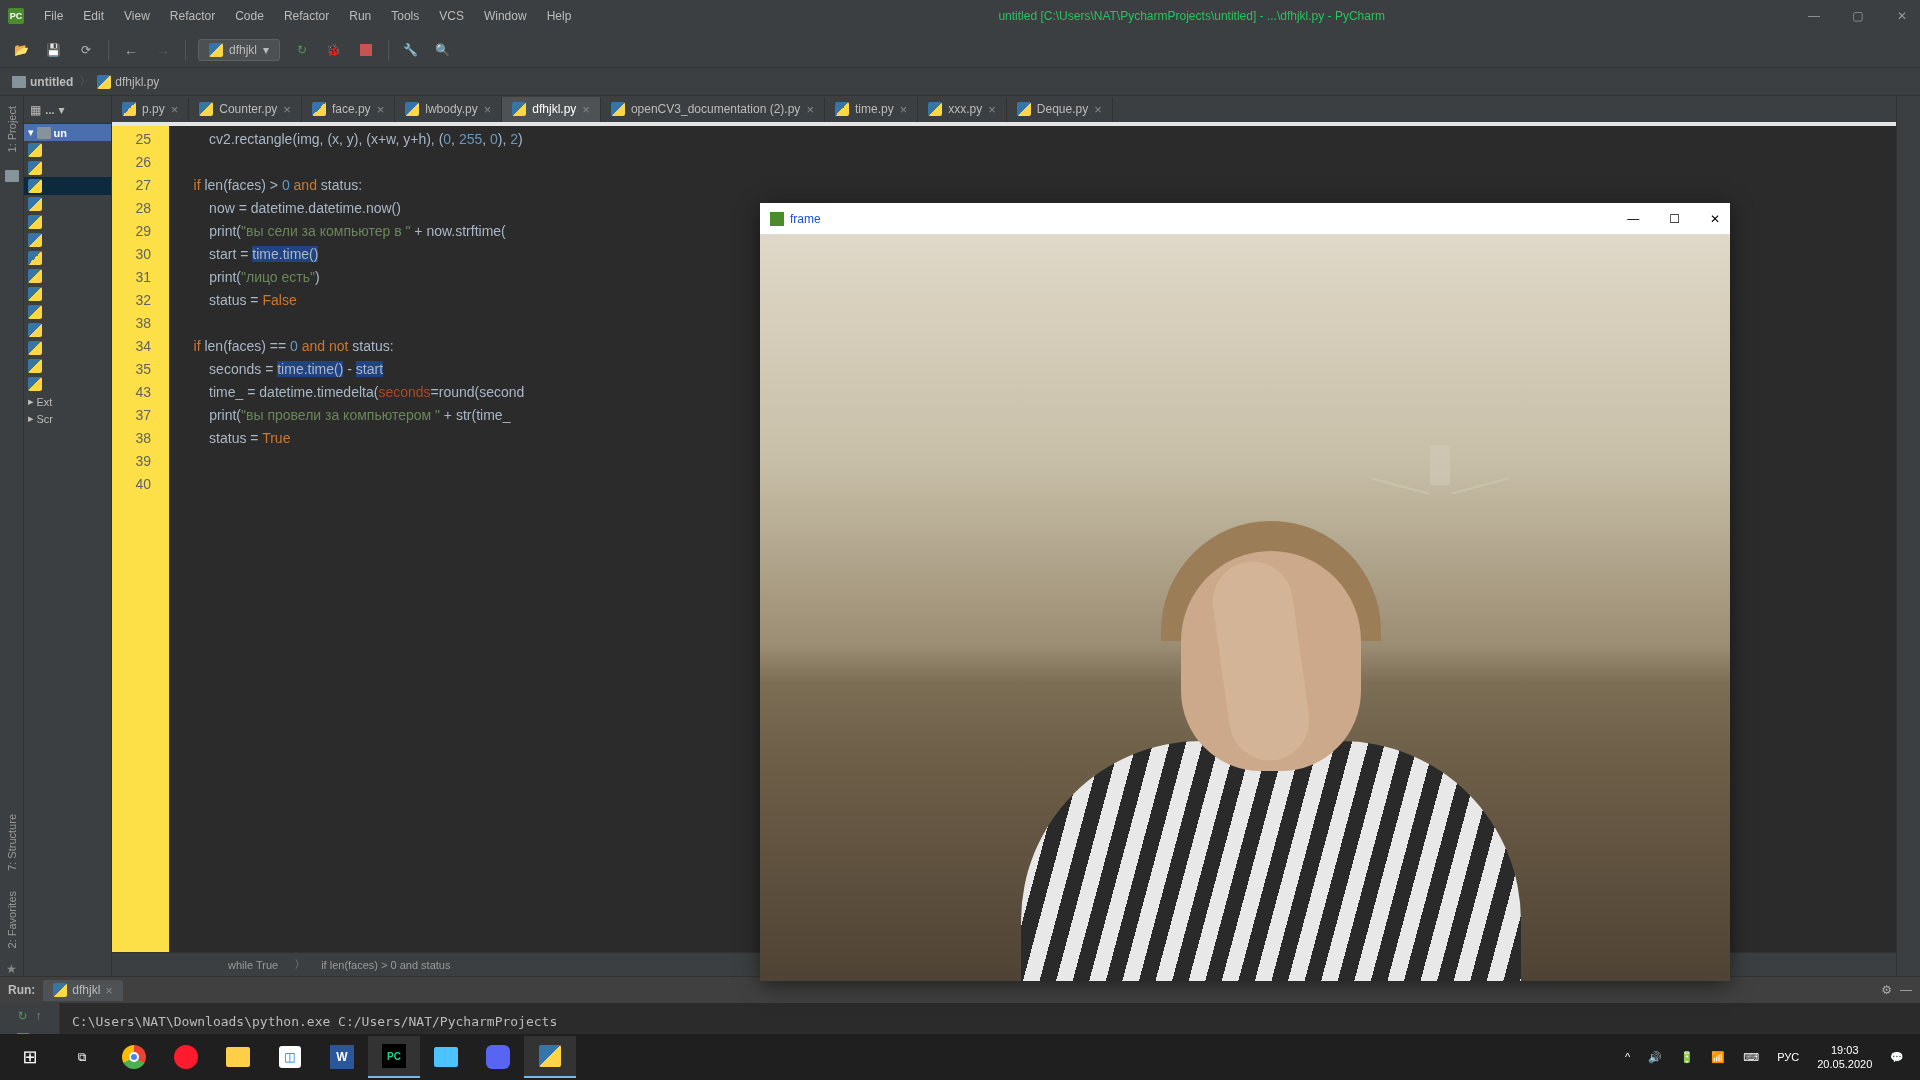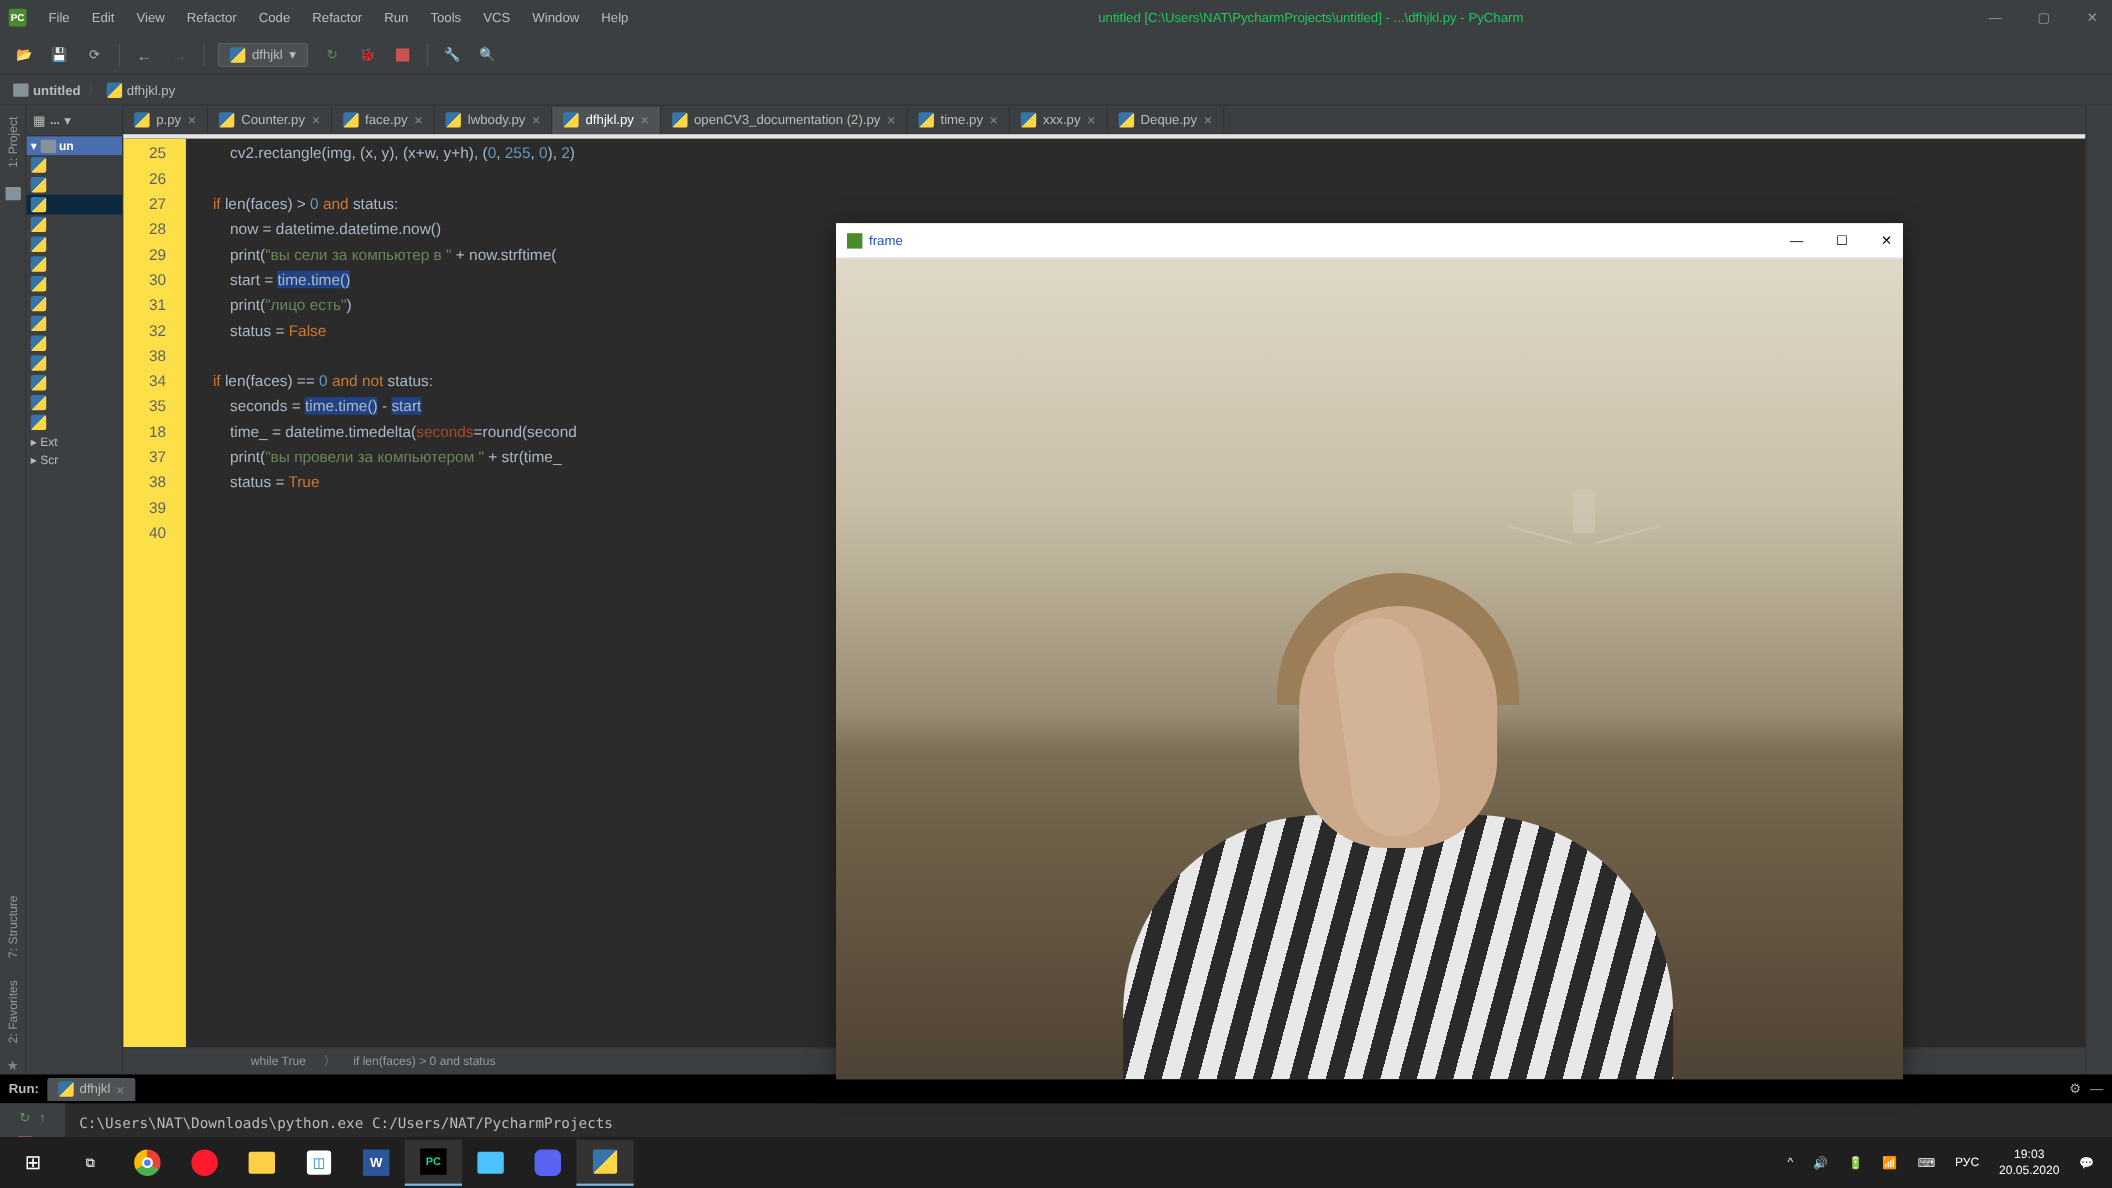--- a/index.html
+++ b/index.html
@@ -39,21 +39,21 @@
 .code-line { height: 23px; }
 .kw { color: #cc7832; }
 .num { color: #6897bb; }
 .str { color: #6a8759; }
 .call { color: #a9b7c6; }
 .hl { background: #214283; }
 .code-crumbs { height: 24px; background: #3c3f41; border-top: 1px solid #323232; display: flex; align-items: center; padding: 0 16px; gap: 16px; font-size: 11px; color: #999; }
 .code-crumbs span:first-child { margin-left: 100px; }
 .right-rail { width: 24px; background: #3c3f41; border-left: 1px solid #323232; }
 .run-panel { height: 230px; background: #2b2b2b; border-top: 1px solid #323232; display: flex; flex-direction: column; }
-.run-header { height: 26px; background: #000000; display: flex; align-items: center; padding: 0 8px; gap: 8px; }
+.run-header { height: 26px; background: #404040; display: flex; align-items: center; padding: 0 8px; gap: 8px; }
 .run-tab { background: #4e5254; padding: 3px 10px; display: flex; align-items: center; gap: 5px; border-radius: 2px 2px 0 0; }
 .run-body { flex: 1; display: flex; }
 .run-tools { width: 60px; background: #3c3f41; border-right: 1px solid #323232; display: flex; flex-direction: column; align-items: center; padding: 6px 0; gap: 10px; }
 .run-tools-row { display: flex; gap: 8px; }
 .run-output { flex: 1; padding: 8px 12px; font-family: Consolas,monospace; font-size: 13px; line-height: 22px; color: #bbbbbb; white-space: pre; }
 .taskbar { height: 46px; background: #1f1f1f; display: flex; align-items: center; padding: 0 4px; position: fixed; bottom: 0; left: 0; right: 0; }
 .task-btn { width: 52px; height: 42px; display: flex; align-items: center; justify-content: center; cursor: pointer; }
 .task-btn.active { border-bottom: 2px solid #76b9ed; background: #333; }
 .tray { margin-left: auto; display: flex; align-items: center; gap: 18px; padding: 0 12px; color: #fff; font-size: 11px; }
 .tray-clock { text-align: center; line-height: 14px; }
@@ -253,21 +253,21 @@
           <div class="gutter-line">26</div>
           <div class="gutter-line">27</div>
           <div class="gutter-line">28</div>
           <div class="gutter-line">29</div>
           <div class="gutter-line">30</div>
           <div class="gutter-line">31</div>
           <div class="gutter-line">32</div>
           <div class="gutter-line">38</div>
           <div class="gutter-line">34</div>
           <div class="gutter-line">35</div>
-          <div class="gutter-line">18</div>
+          <div class="gutter-line">43</div>
           <div class="gutter-line">37</div>
           <div class="gutter-line">38</div>
           <div class="gutter-line">39</div>
           <div class="gutter-line">40</div>
         </div>
       <div class="code-lines" id="code-lines"><div class="code-line">        cv2.rectangle(img, (x, y), (x+w, y+h), (<span class="num">0</span>, <span class="num">255</span>, <span class="num">0</span>), <span class="num">2</span>)</div><div class="code-line"></div><div class="code-line">    <span class="kw">if</span> <span class="call">len</span>(faces) &gt; <span class="num">0</span> <span class="kw">and</span> status:</div><div class="code-line">        now = datetime.datetime.now()</div><div class="code-line">        <span class="call">print</span>(<span class="str">"вы сели за компьютер в "</span> + now.strftime(</div><div class="code-line">        start = <span class="hl">time.time()</span></div><div class="code-line">        <span class="call">print</span>(<span class="str">"лицо есть"</span>)</div><div class="code-line">        status = <span class="kw">False</span></div><div class="code-line"></div><div class="code-line">    <span class="kw">if</span> <span class="call">len</span>(faces) == <span class="num">0</span> <span class="kw">and not</span> status:</div><div class="code-line">        seconds = <span class="hl">time.time()</span> - <span class="hl">start</span></div><div class="code-line">        time_ = datetime.timedelta(<span style="color:#aa4926">seconds</span>=<span class="call">round</span>(second</div><div class="code-line">        <span class="call">print</span>(<span class="str">"вы провели за компьютером "</span> + <span class="call">str</span>(time_</div><div class="code-line">        status = <span class="kw">True</span></div><div class="code-line"></div><div class="code-line"></div></div>
     </div>
     <div class="code-crumbs">
       <span>while True</span>
       <span>〉</span>

